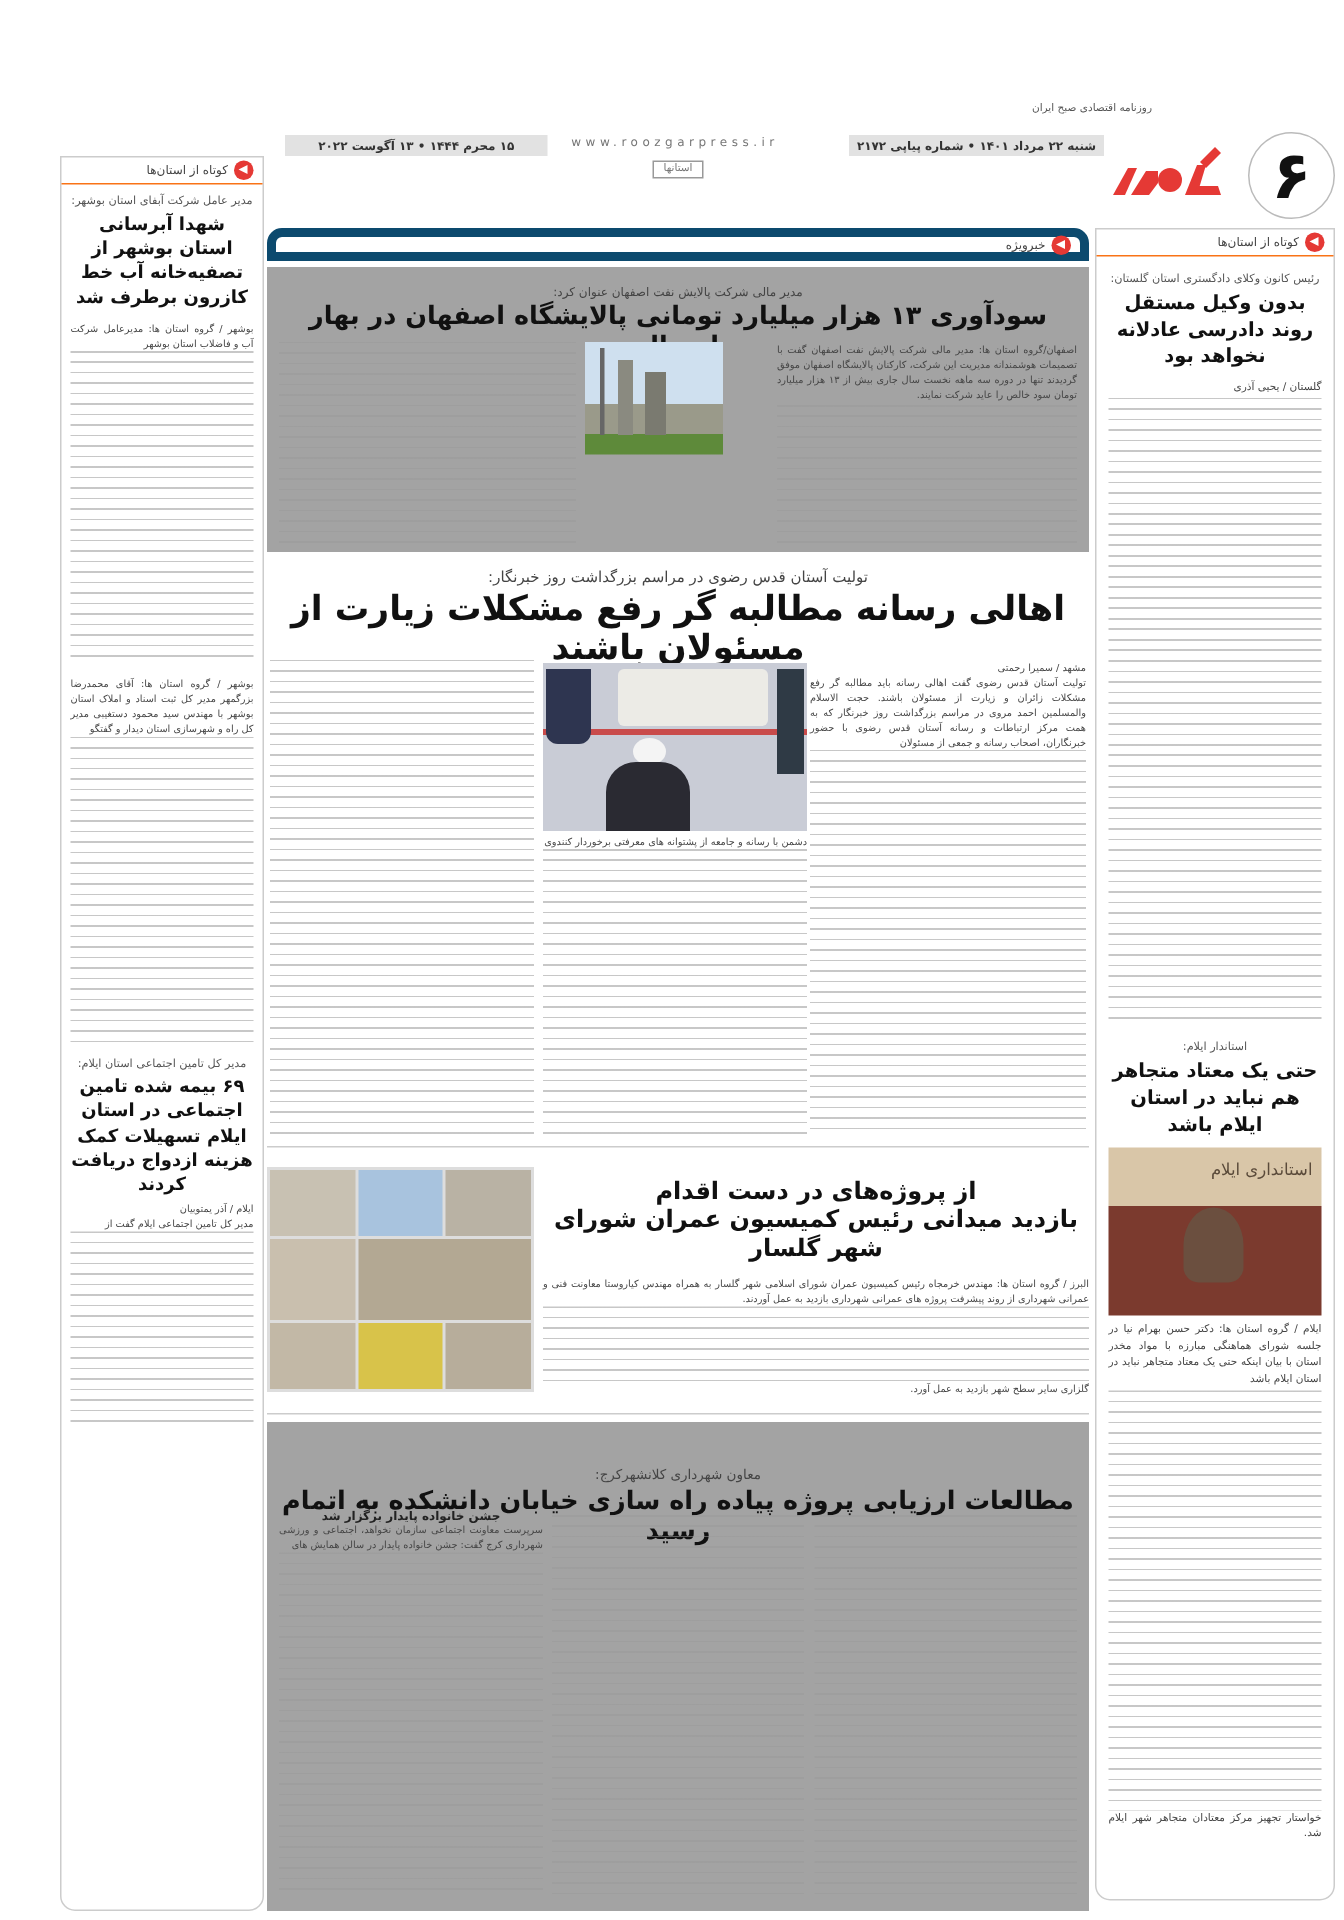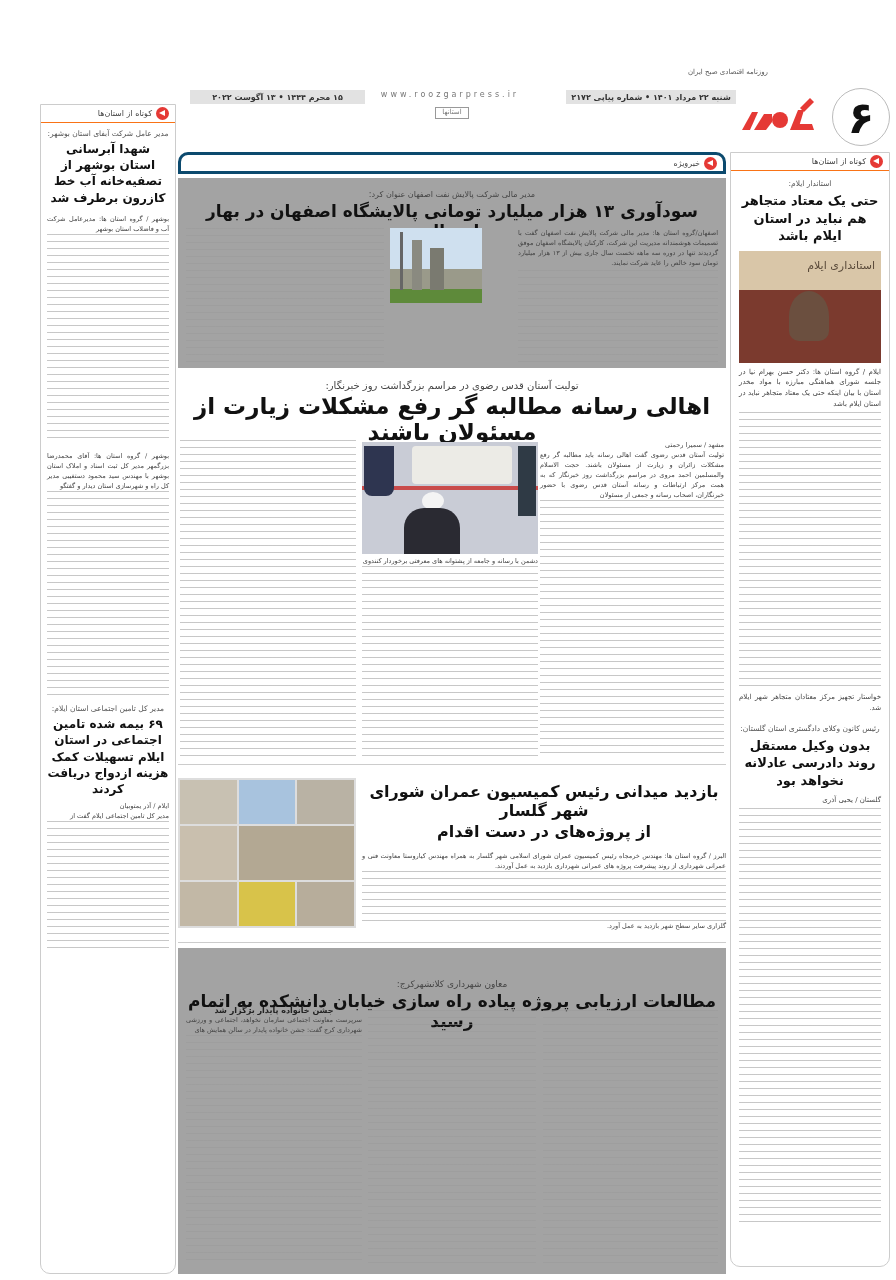--- a/index.html
+++ b/index.html
@@ -48,36 +48,36 @@
 <div class="strip" style="left:190px;width:175px">۱۵ محرم ۱۴۴۴ • ۱۳ آگوست ۲۰۲۲</div>
 <div class="tiny-logo">استانها</div>
 
 <div class="col-box" style="top:152px;right:6px;width:160px;height:1115px">
   <div class="col-head">
     <div class="sec-tag">
         <span class="sec-dot"></span>
         <span>کوتاه از استان‌ها</span>
       </div>
   </div>
+  <div style="padding:10px 8px 0">
+    <div class="kicker">رئیس کانون وکلای دادگستری استان گلستان:</div>
+    <div class="h-side" style="margin-top:4px">بدون وکیل مستقل روند دادرسی عادلانه نخواهد بود</div>
+    <div class="body-txt" style="margin-top:6px;font-size:7px">گلستان / یحیی آذری</div>
+    <div class="body-txt lines" style="height:420px;margin-top:2px"></div>
+  </div>
   <div style="padding:8px 8px 0">
     <div class="kicker">استاندار ایلام:</div>
     <div class="h-side" style="margin-top:4px">حتی یک معتاد متجاهر هم نباید در استان ایلام باشد</div>
     <div style="height:112px;margin-top:6px;background:linear-gradient(#d9c6a8 0 35%,#7b3a2e 35% 100%);position:relative;overflow:hidden">
       <div style="position:absolute;top:8px;right:6px;font-size:11px;color:#5a4a3a">استانداری ایلام</div>
       <div style="position:absolute;top:40px;left:50px;width:40px;height:50px;border-radius:50% 50% 10px 10px;background:#6b4f3f"></div>
     </div>
     <div class="body-txt" style="margin-top:4px;font-size:7px">ایلام / گروه استان ها: دکتر حسن بهرام نیا در جلسه شورای هماهنگی مبارزه با مواد مخدر استان با بیان اینکه حتی یک معتاد متجاهر نباید در استان ایلام باشد</div>
     <div class="body-txt lines" style="height:280px;margin-top:2px"></div>
     <div class="body-txt" style="font-size:7px">خواستار تجهیز مرکز معتادان متجاهر شهر ایلام شد.</div>
-  </div>
-  <div style="padding:10px 8px 0">
-    <div class="kicker">رئیس کانون وکلای دادگستری استان گلستان:</div>
-    <div class="h-side" style="margin-top:4px">بدون وکیل مستقل روند دادرسی عادلانه نخواهد بود</div>
-    <div class="body-txt" style="margin-top:6px;font-size:7px">گلستان / یحیی آذری</div>
-    <div class="body-txt lines" style="height:420px;margin-top:2px"></div>
   </div>
 </div>
 
 <div class="col-box" style="top:104px;left:40px;width:136px;height:1170px">
   <div class="col-head">
     <div class="sec-tag">
         <span class="sec-dot"></span>
         <span>کوتاه از استان‌ها</span>
       </div>
   </div>
@@ -93,21 +93,21 @@
   </div>
   <div style="padding:8px 6px 0">
     <div class="kicker">مدیر کل تامین اجتماعی استان ایلام:</div>
     <div class="h-side" style="font-size:12px;margin-top:3px">۶۹ بیمه شده تامین اجتماعی در استان ایلام تسهیلات کمک هزینه ازدواج دریافت کردند</div>
     <div class="body-txt" style="margin-top:4px">ایلام / آذر یمتوبیان</div>
     <div class="body-txt">مدیر کل تامین اجتماعی ایلام گفت از</div>
     <div class="lines" style="height:130px"></div>
   </div>
 </div>
 
-<div class="abs" style="top:152px;left:178px;width:548px;height:22px;border:3px solid #0c4a6e;border-radius:10px 10px 0 0;display:flex;align-items:center;padding:0 6px">
+<div class="abs" style="top:152px;left:178px;width:548px;height:22px;border:6px solid #0c4a6e;border-radius:10px 10px 0 0;display:flex;align-items:center;padding:0 6px">
   <div class="sec-tag">
       <span class="sec-dot"></span>
       <span>خبرویژه</span>
     </div>
 </div>
 <div class="gray-band" style="top:178px;left:178px;width:548px;height:190px">
   <div class="kicker-main" style="margin-top:12px;font-size:8px">مدیر مالی شرکت پالایش نفت اصفهان عنوان کرد:</div>
   <div class="h-main" style="font-size:17px;margin-top:2px">سودآوری ۱۳ هزار میلیارد تومانی پالایشگاه اصفهان در بهار امسال</div>
   <div class="abs body-txt" style="top:50px;right:8px;width:200px">اصفهان/گروه استان ها: مدیر مالی شرکت پالایش نفت اصفهان گفت با تصمیمات هوشمندانه مدیریت این شرکت، کارکنان پالایشگاه اصفهان موفق گردیدند تنها در دوره سه ماهه نخست سال جاری بیش از ۱۳ هزار میلیارد تومان سود خالص را عاید شرکت نمایند.</div>
   <div class="abs lines" style="top:92px;right:8px;width:200px;height:95px"></div>
@@ -143,22 +143,22 @@
   <div style="background:#b9b2a4"></div>
     <div style="background:#a8c3de"></div>
     <div style="background:#c8c1b2"></div>
   <div style="background:#b3a893;grid-column:span 2"></div>
     <div style="background:#c9bfae"></div>
   <div style="background:#b7ad9b"></div>
     <div style="background:#d8c34a"></div>
     <div style="background:#c2b8a6"></div>
 </div>
 <div style="position:absolute;top:782px;left:362px;width:364px">
+  <div class="h-main" style="font-size:16px;margin-top:2px">از پروژه‌های در دست اقدام</div>
   <div class="h-main" style="font-size:16px">بازدید میدانی رئیس کمیسیون عمران شورای شهر گلسار</div>
-  <div class="h-main" style="font-size:16px;margin-top:2px">از پروژه‌های در دست اقدام</div>
   <div class="body-txt" style="margin-top:10px">البرز / گروه استان ها: مهندس خرمجاه رئیس کمیسیون عمران شورای اسلامی شهر گلسار به همراه مهندس کیاروستا معاونت فنی و عمرانی شهرداری از روند پیشرفت پروژه های عمرانی شهرداری بازدید به عمل آوردند.</div>
   <div class="lines" style="height:50px"></div>
   <div class="body-txt">گلزاری سایر سطح شهر بازدید به عمل آورد.</div>
 </div>
 <div class="sep" style="top:942px;left:178px;width:548px"></div>
 
 <div class="gray-band" style="top:948px;left:178px;width:548px;height:326px">
   <div class="kicker-main" style="margin-top:31px">معاون شهرداری کلانشهرکرج:</div>
   <div class="h-main" style="font-size:17px;margin-top:2px">مطالعات ارزیابی پروژه پیاده راه سازی خیابان دانشکده به اتمام رسید</div>
   <div class="abs lines" style="top:62px;right:8px;width:175px;height:255px"></div>

